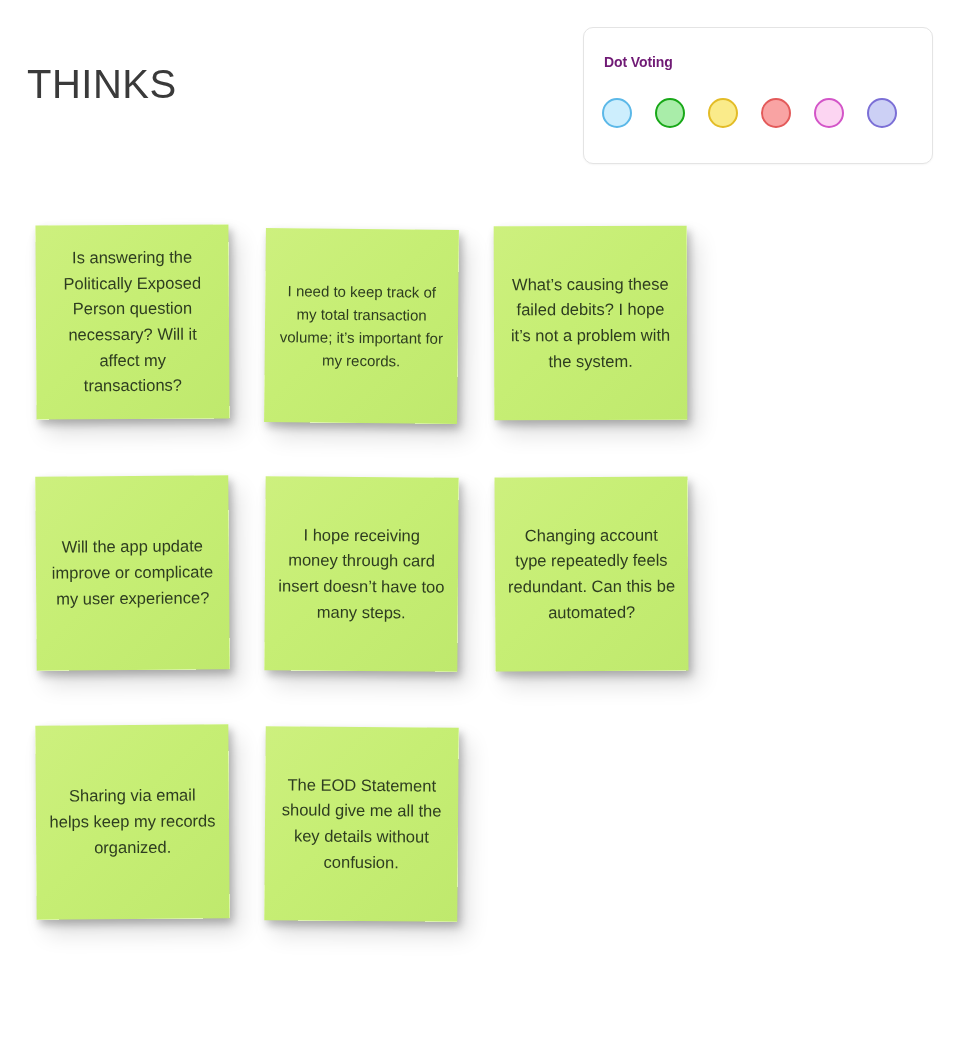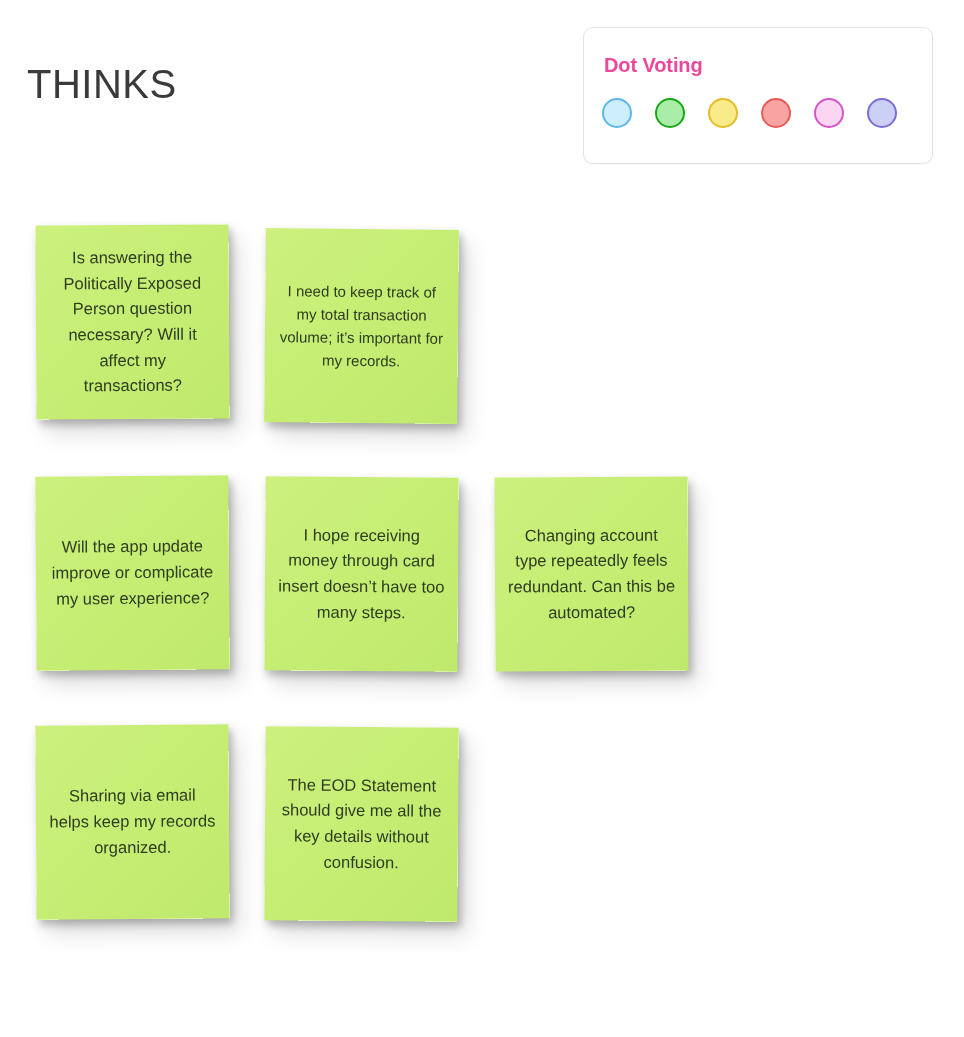--- a/index.html
+++ b/index.html
@@ -41,23 +41,23 @@
     background: #ffffff;
     border: 1px solid #e4e4e4;
     border-radius: 10px;
     box-sizing: border-box;
     box-shadow: 0 1px 2px rgba(0,0,0,0.04);
   }
   #dot-voting-title {
     position: absolute;
     left: 20px;
     top: 26px;
-    font-size: 20px;
+    font-size: 14px;
     font-weight: bold;
-    color: #ec4899;
+    color: #701a75;
     letter-spacing: -0.1px;
   }
   #dot-voting-dots {
     position: absolute;
     left: 18px;
     top: 70px;
     display: flex;
     align-items: center;
     gap: 23px;
   }
@@ -137,20 +137,23 @@
     </div>
 </div>
 
 <div id="notes-layer">
     <div class="sticky-note" id="note-0">
       <div class="note-text">Is answering the Politically Exposed Person question necessary? Will it affect my transactions?</div>
     </div>
     <div class="sticky-note small" id="note-1">
       <div class="note-text">I need to keep track of my total transaction volume; it’s important for my records.</div>
     </div>
+    <div class="sticky-note" id="note-2">
+      <div class="note-text">What’s causing these failed debits? I hope it’s not a problem with the system.</div>
+    </div>
     <div class="sticky-note" id="note-4">
       <div class="note-text">Will the app update improve or complicate my user experience?</div>
     </div>
     <div class="sticky-note" id="note-5">
       <div class="note-text">I hope receiving money through card insert doesn’t have too many steps.</div>
     </div>
     <div class="sticky-note" id="note-6">
       <div class="note-text">Changing account type repeatedly feels redundant. Can this be automated?</div>
     </div>
     <div class="sticky-note" id="note-8">

